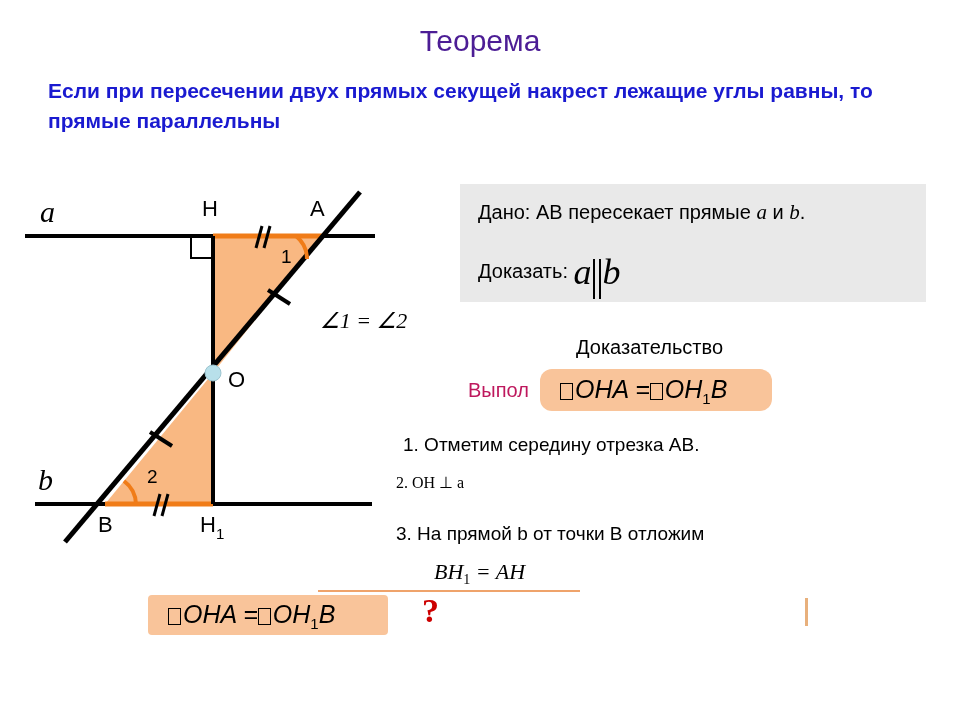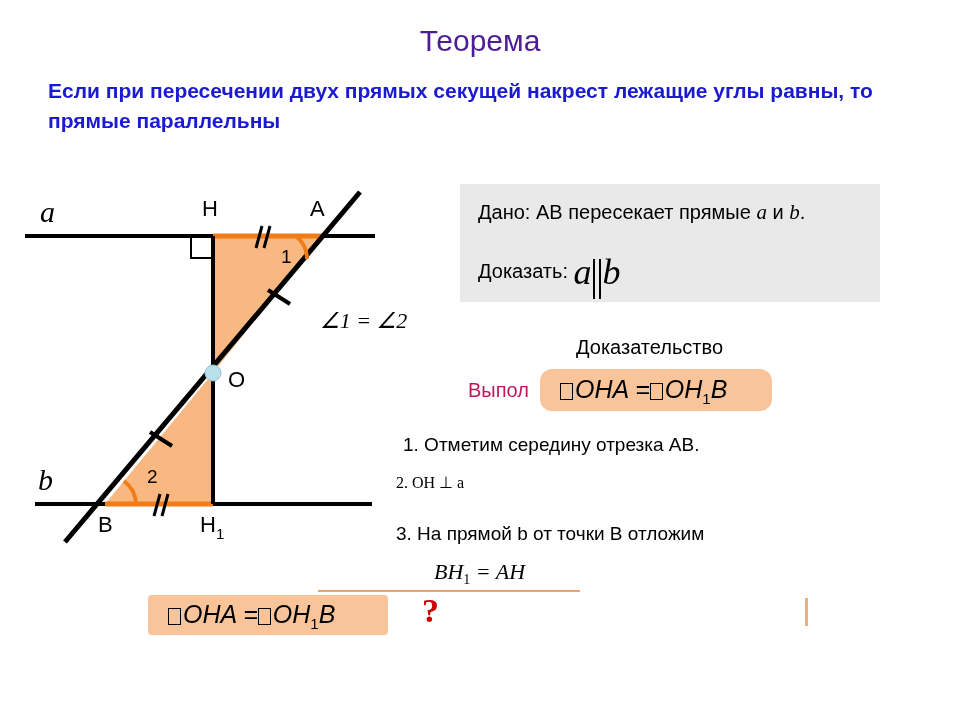--- a/index.html
+++ b/index.html
@@ -48,21 +48,21 @@
     top: 170px;
     width: 450px;
     height: 400px;
   }
 
   
   #given-panel {
     position: absolute;
     left: 460px;
     top: 184px;
-    width: 420px;
+    width: 466px;
     height: 118px;
     background: #e9e9e9;
   }
   #given-line {
     position: absolute;
     left: 18px;
     top: 16px;
     font-size: 20px;
     color: #000;
     white-space: nowrap;

